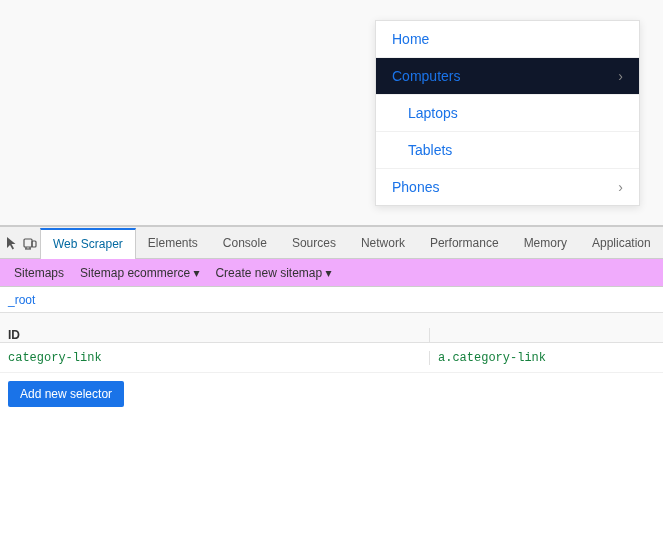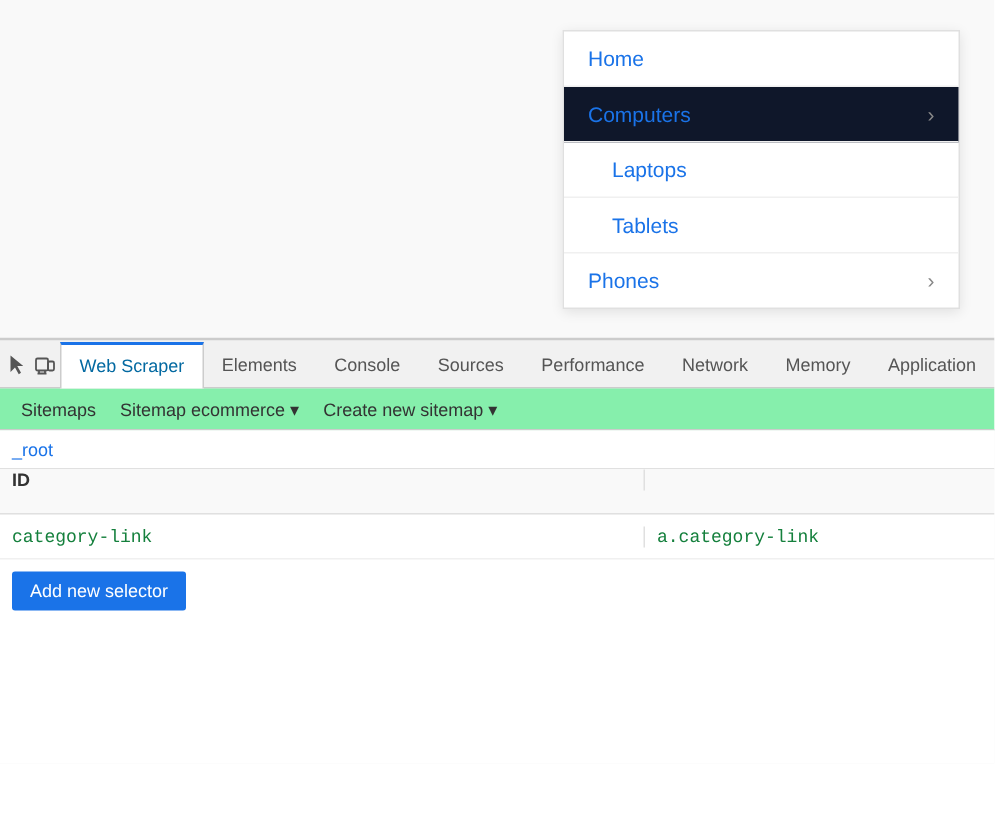--- a/index.html
+++ b/index.html
@@ -87,21 +87,21 @@
       border-right: 1px solid #ccc;
       margin-top: 1px;
       height: 31px;
       line-height: 29px;
     }
 
     
     .toolbar {
       display: flex;
       align-items: center;
-      background: #86efac;
+      background: #f0abfc;
       border-bottom: 1px solid #ccc;
       height: 28px;
       padding: 0 8px;
       gap: 4px;
     }
     .toolbar-item {
       font-size: 12px;
       color: #333;
       padding: 2px 6px;
       cursor: pointer;
@@ -123,21 +123,21 @@
     
     .table-area {
       background: #fff;
       flex: 1;
     }
     .table-header {
       display: flex;
       border-bottom: 1px solid #e0e0e0;
       background: #f9f9f9;
       height: 30px;
-      align-items: flex-start;
+      align-items: flex-end;
     }
     .th {
       font-size: 12px;
       font-weight: bold;
       color: #333;
       padding: 0 8px;
     }
     .th.col-id { width: 430px; border-right: 1px solid #e0e0e0; }
     .th.col-selector { flex: 1; }
 
@@ -214,22 +214,22 @@
         <line x1="4" y1="12" x2="4" y2="14"></line>
         <line x1="8" y1="12" x2="8" y2="14"></line>
         <line x1="3" y1="14" x2="9" y2="14"></line>
       </svg>
     </div>
 
   <div class="tab active">Web Scraper</div>
       <div class="tab">Elements</div>
       <div class="tab">Console</div>
       <div class="tab">Sources</div>
+      <div class="tab">Network</div>
       <div class="tab">Performance</div>
-      <div class="tab">Network</div>
       <div class="tab">Memory</div>
       <div class="tab">Application</div>
     </div>
 
   <div class="toolbar">
   <div class="toolbar-item">Sitemaps</div>
       <div class="toolbar-item">Sitemap ecommerce ▾</div>
       <div class="toolbar-item">Create new sitemap ▾</div>
     </div>
 

